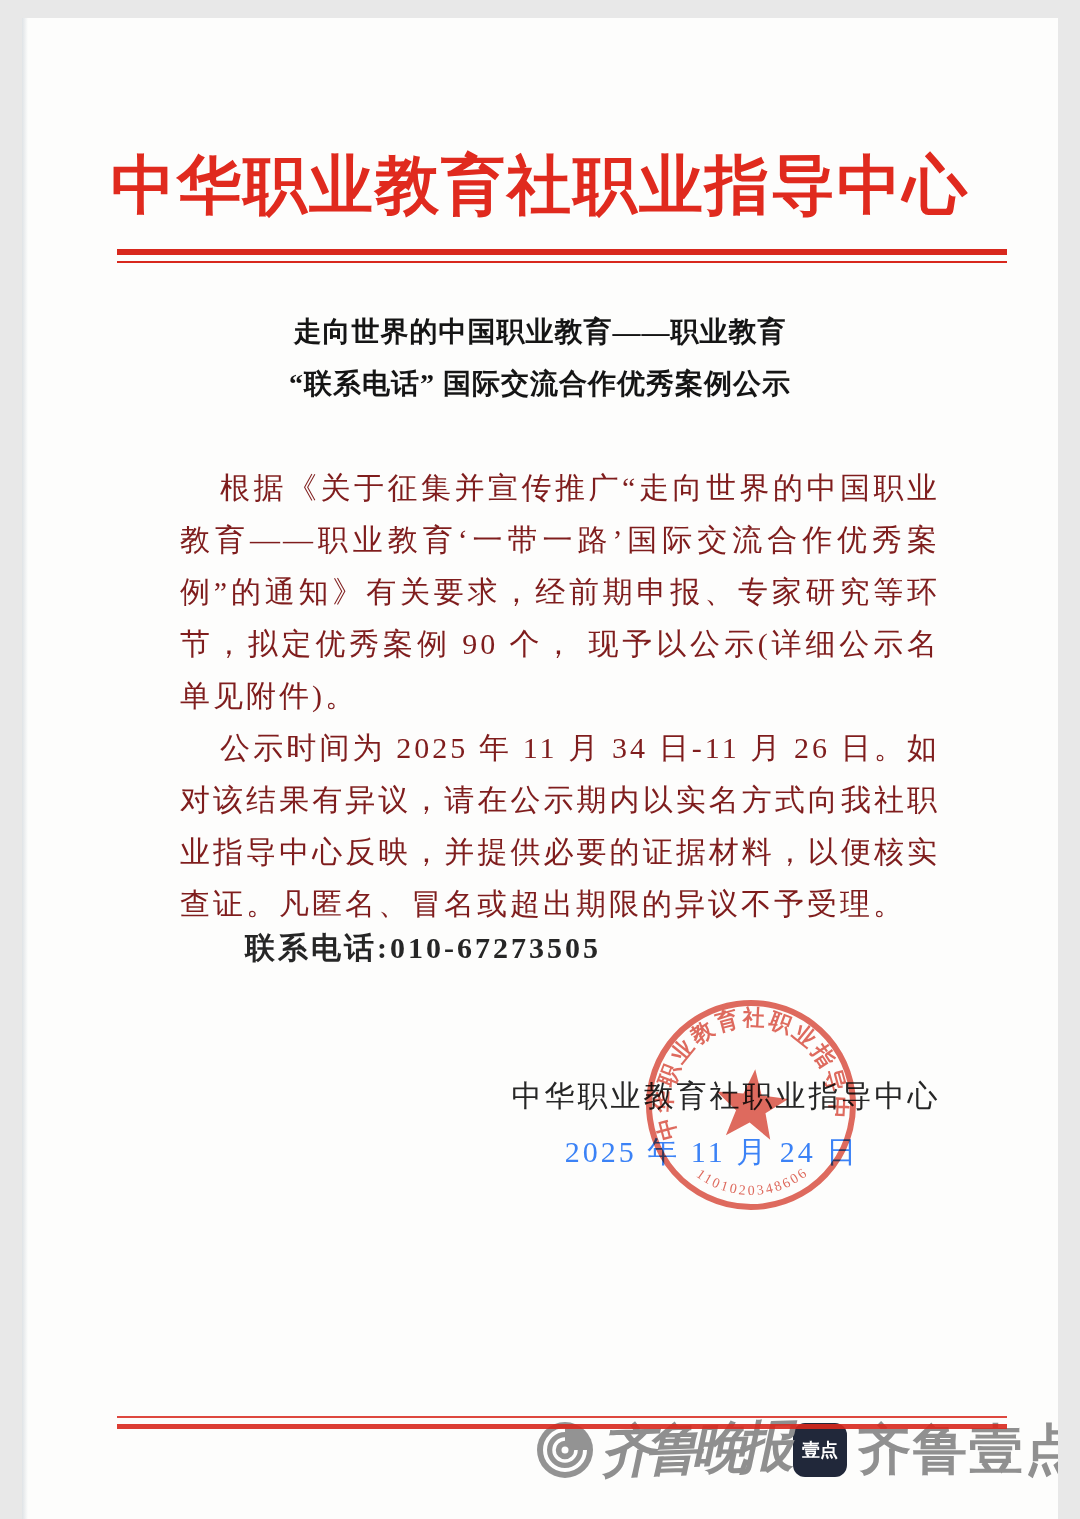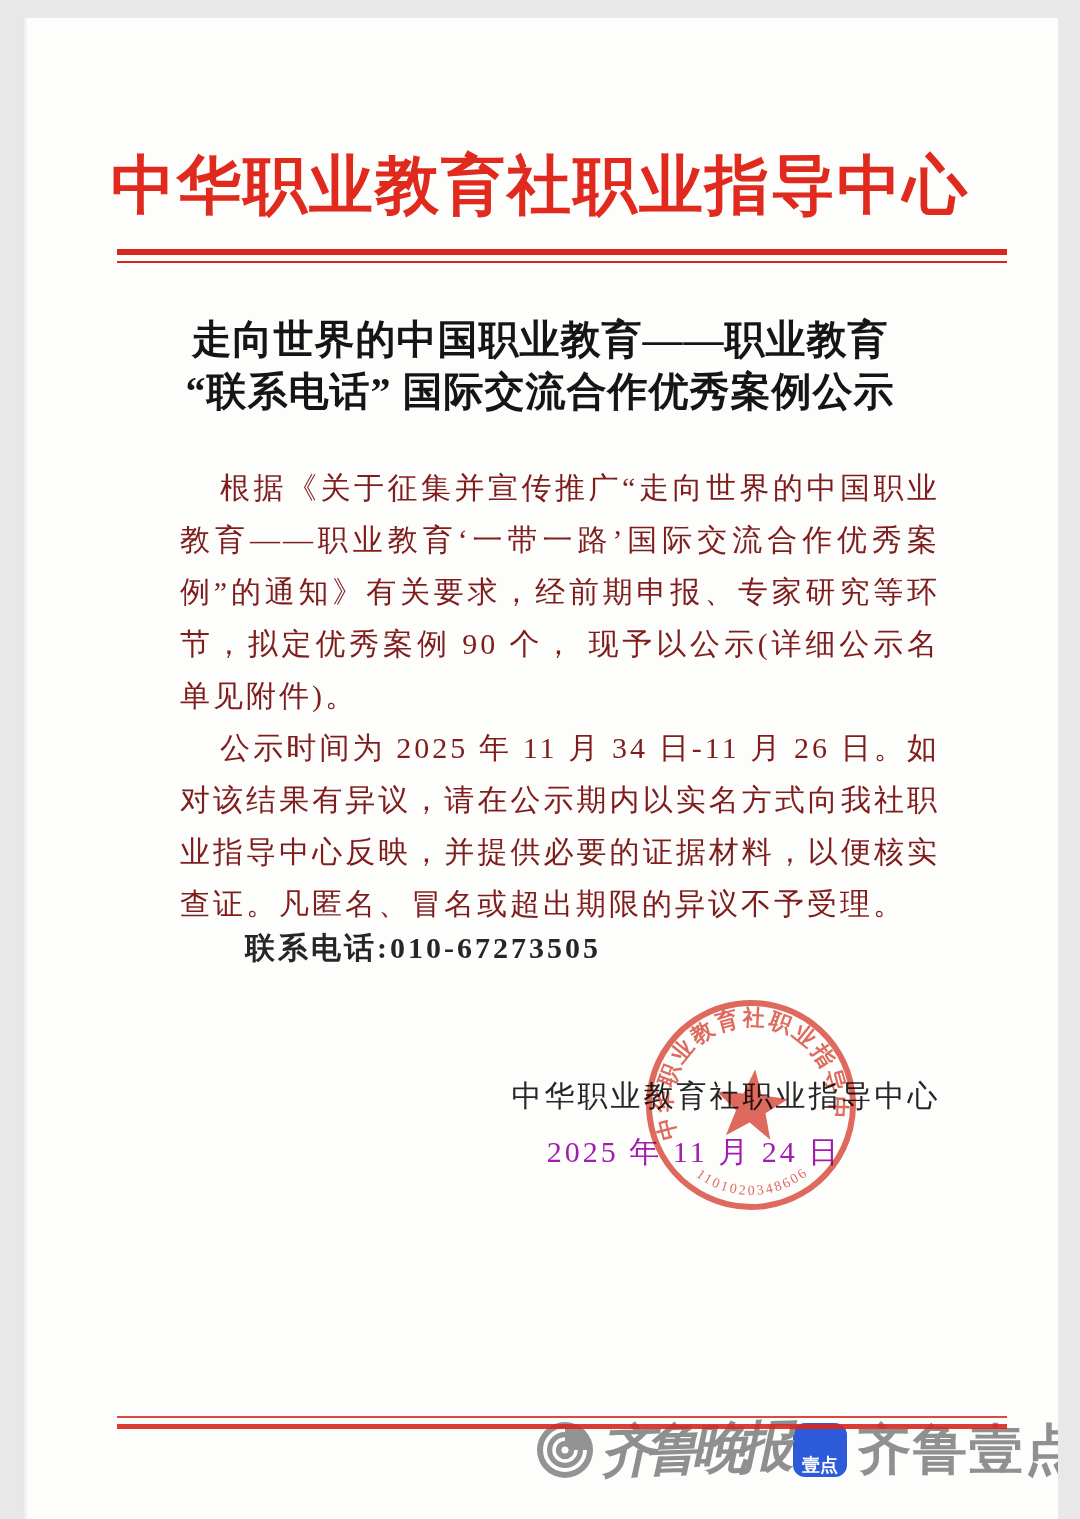--- a/index.html
+++ b/index.html
@@ -18,22 +18,22 @@
     white-space:nowrap;
   }
   .rule{position:absolute;left:95px;width:890px;background:#d8281d;}
   .rule-top-thick{top:231px;height:6px;}
   .rule-top-thin{top:243px;height:2px;}
   .rule-bottom-thin{top:1398px;height:2px;z-index:3;opacity:.85;}
   .rule-bottom-thick{top:1406px;height:5px;z-index:3;opacity:.9;}
 
   
   .doc-title{
-    position:absolute;top:296px;left:0;right:0;text-align:center;
-    font-size:40px;font-weight:bold;color:#151515;line-height:52px;
+    position:absolute;top:288px;left:0;right:0;text-align:center;
+    font-size:28px;font-weight:bold;color:#151515;line-height:52px;
     letter-spacing:1px;white-space:nowrap;
   }
 
   
   .body-text{
     position:absolute;left:158px;top:444px;width:760px;
     font-size:30px;line-height:52px;letter-spacing:3px;
     color:#7f1d1d;text-align:justify;
   }
   .body-text p{margin:0;text-indent:40px;}
@@ -41,22 +41,22 @@
     position:absolute;left:223px;top:910px;
     font-size:30px;letter-spacing:3px;color:#262626;white-space:nowrap;font-weight:bold;
   }
 
   
   .sign-org{
     position:absolute;left:704px;top:1058px;transform:translateX(-50%);
     font-size:30px;letter-spacing:3px;color:#262626;white-space:nowrap;z-index:1;
   }
   .sign-date{
-    position:absolute;left:672px;top:1114px;transform:translateX(-50%);
-    font-size:30px;letter-spacing:3px;color:#a21caf;white-space:nowrap;z-index:1;
+    position:absolute;left:690px;top:1114px;transform:translateX(-50%);
+    font-size:30px;letter-spacing:3px;color:#3b82f6;white-space:nowrap;z-index:1;
   }
 
   
   .seal{
     position:absolute;left:619px;top:977px;width:220px;height:220px;
     opacity:.82;mix-blend-mode:multiply;transform:rotate(-8deg);z-index:2;
     font-family:"Liberation Serif","DejaVu Serif",serif;
   }
 
   
@@ -64,22 +64,22 @@
     position:absolute;left:513px;top:1397px;height:70px;z-index:2;
     display:flex;align-items:center;color:#8b8b8b;opacity:.92;
   }
   .wm-circle{flex:0 0 auto;}
   .wm-callig{
     font-size:56px;font-weight:bold;font-style:italic;
     letter-spacing:-10px;margin:0 10px 0 4px;white-space:nowrap;
     transform:rotate(-2deg);color:#868686;
   }
   .wm-appicon{
-    flex:0 0 auto;width:54px;height:54px;border-radius:12px;background:#1d4ed8;
-    display:flex;align-items:flex-end;justify-content:center;margin-right:10px;
+    flex:0 0 auto;width:54px;height:54px;border-radius:12px;background:#0f172a;
+    display:flex;align-items:center;justify-content:center;margin-right:10px;
   }
   .wm-appicon span{
     color:#ffffff;font-size:18px;font-weight:bold;letter-spacing:0;
     font-family:"Liberation Sans","DejaVu Sans",sans-serif;
   }
   .wm-appname{
     font-size:54px;font-weight:700;letter-spacing:2px;white-space:nowrap;
     font-family:"Liberation Sans","DejaVu Sans",sans-serif;color:#878787;
   }
 </style>

